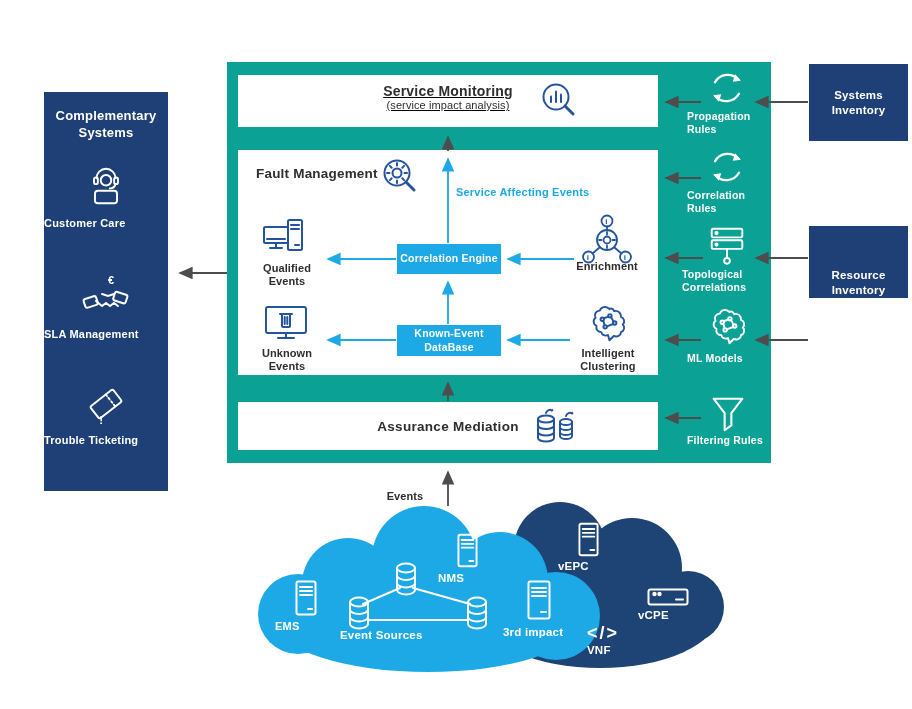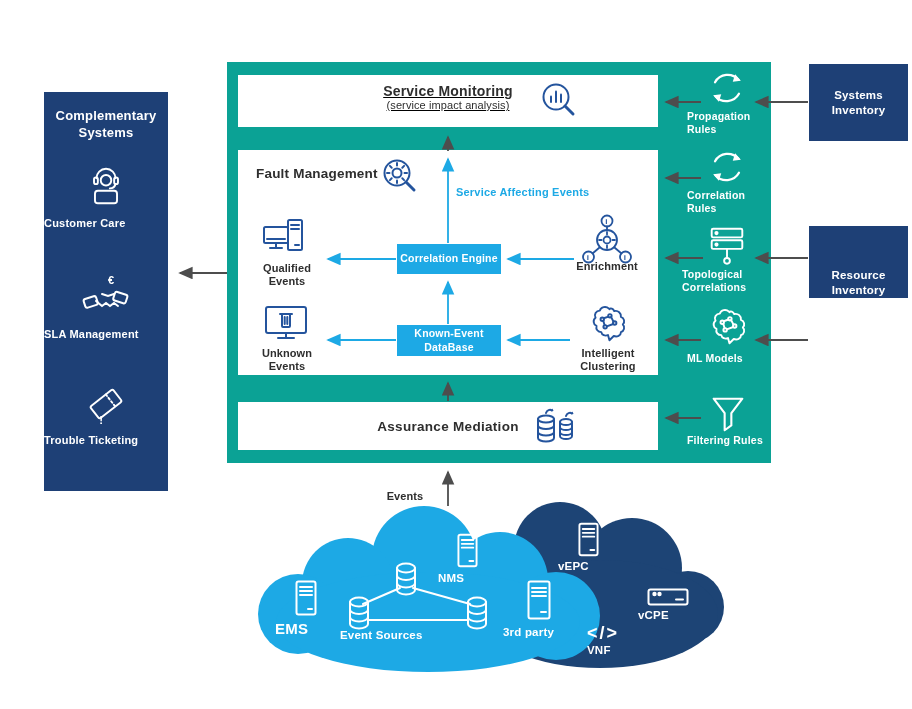--- a/index.html
+++ b/index.html
@@ -271,21 +271,21 @@
 
   <div class="abs" style="left:295px;top:580px;">
     <svg width="22" height="37" viewBox="0 0 22 37" fill="none" stroke="#fff" stroke-width="2" stroke-linecap="round">
       <rect x="1.5" y="1.5" width="19" height="33" rx="2"></rect>
       <line x1="5" y1="7" x2="17" y2="7"></line>
         <line x1="5" y1="11" x2="17" y2="11"></line>
         <line x1="5" y1="15" x2="17" y2="15"></line>
       <line x1="13" y1="29" x2="17" y2="29"></line>
     </svg>
   </div>
-  <div class="abs lbl-white" style="left:275px;top:620px;width:60px;font-size:15px;">EMS</div>
+  <div class="abs lbl-white" style="left:275px;top:620px;width:60px;font-size:11px;">EMS</div>
 
   <div class="abs" style="left:340px;top:558px;">
     <svg width="150" height="80" viewBox="0 0 150 80" fill="none" stroke="#fff" stroke-width="2" stroke-linecap="round">
       <line x1="60" y1="30" x2="23" y2="46"></line>
       <line x1="73" y1="30" x2="130" y2="46"></line>
       <line x1="28" y1="62" x2="128" y2="62"></line>
       <g>
           <ellipse cx="66" cy="10" rx="9" ry="4.5"></ellipse>
           <path d="M57 10v22a9 4.5 0 0 0 18 0V10"></path>
           <path d="M57 17.5a9 4.5 0 0 0 18 0M57 25a9 4.5 0 0 0 18 0"></path>
@@ -317,21 +317,21 @@
 
   <div class="abs" style="left:527px;top:580px;">
     <svg width="24" height="41" viewBox="0 0 24 41" fill="none" stroke="#fff" stroke-width="2" stroke-linecap="round">
       <rect x="1.5" y="1.5" width="21" height="37" rx="2"></rect>
       <line x1="5" y1="8" x2="19" y2="8"></line>
         <line x1="5" y1="12" x2="19" y2="12"></line>
         <line x1="5" y1="16" x2="19" y2="16"></line>
       <line x1="14" y1="32" x2="19" y2="32"></line>
     </svg>
   </div>
-  <div class="abs lbl-white" style="left:503px;top:625px;width:70px;font-size:11.5px;">3rd party</div>
+  <div class="abs lbl-white" style="left:503px;top:625px;width:70px;font-size:11.5px;">3rd impact</div>
 
   <div class="abs" style="left:578px;top:522px;">
     <svg width="21" height="36" viewBox="0 0 22 37" fill="none" stroke="#fff" stroke-width="2" stroke-linecap="round">
       <rect x="1.5" y="1.5" width="19" height="33" rx="2"></rect>
       <line x1="5" y1="7" x2="17" y2="7"></line>
         <line x1="5" y1="11" x2="17" y2="11"></line>
         <line x1="5" y1="15" x2="17" y2="15"></line>
       <line x1="13" y1="29" x2="17" y2="29"></line>
     </svg>
   </div>

